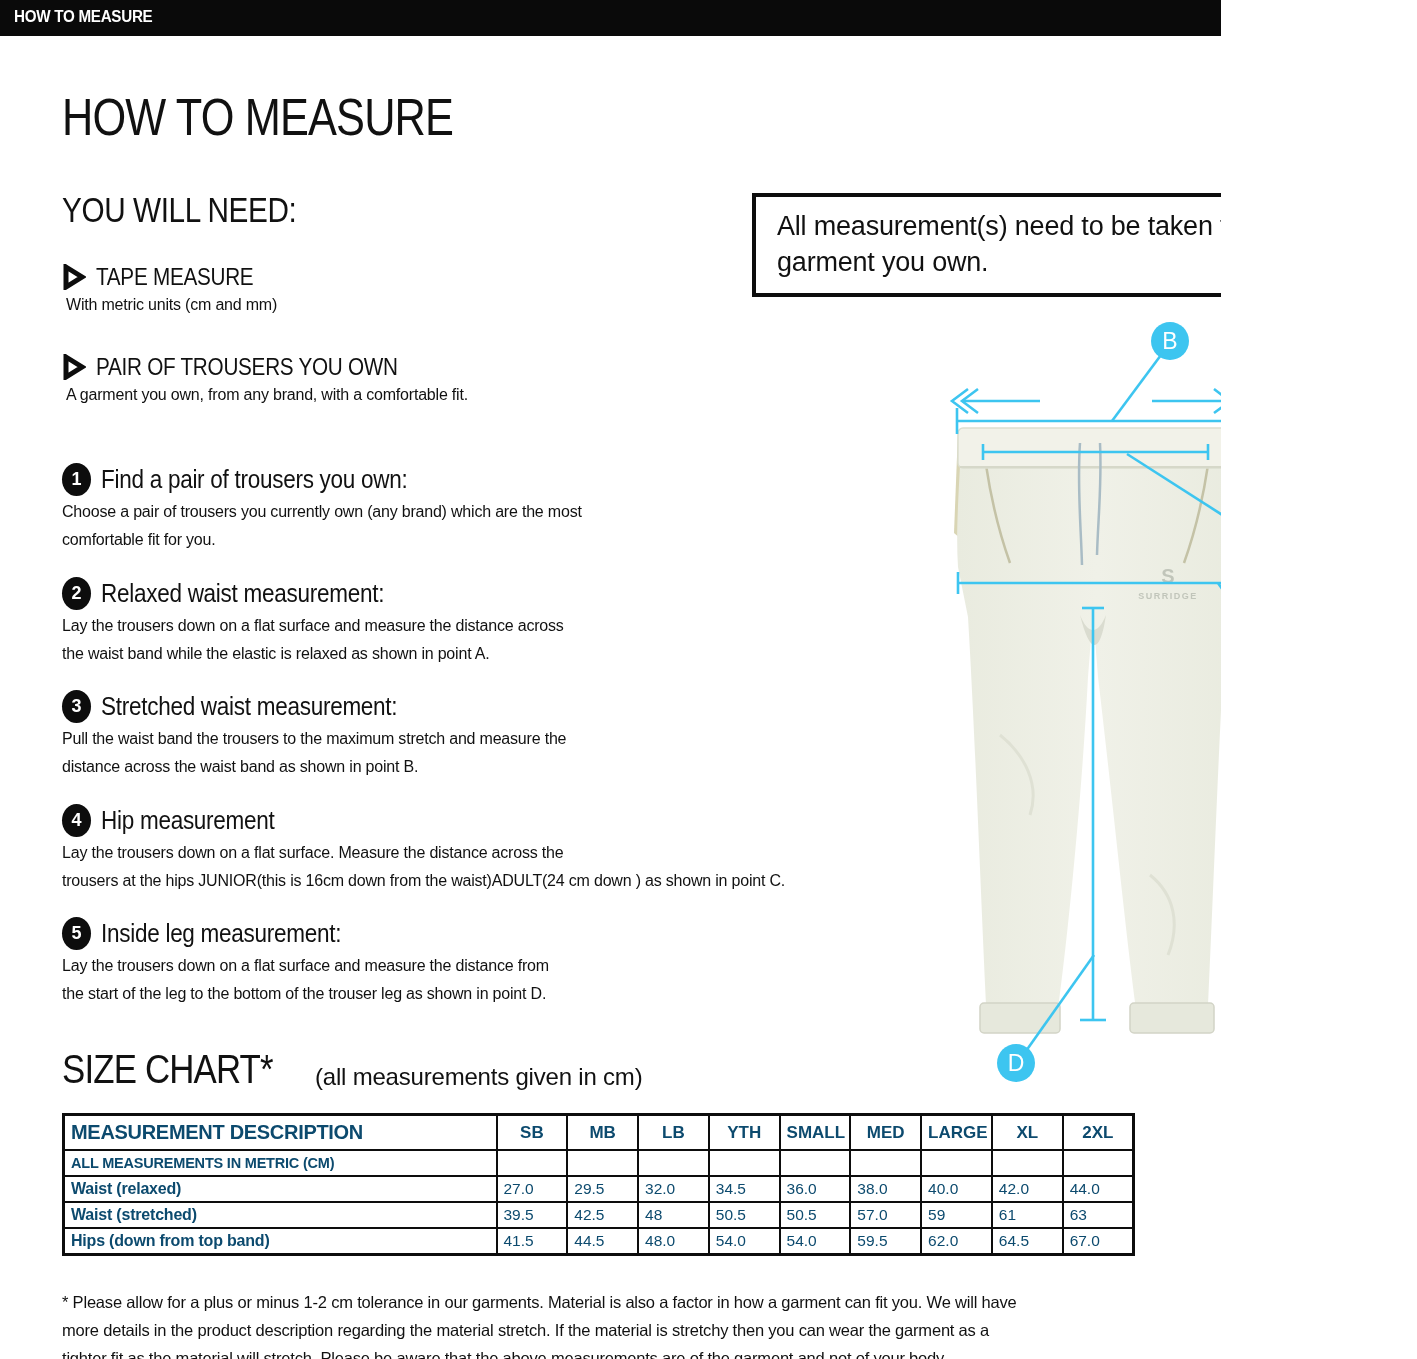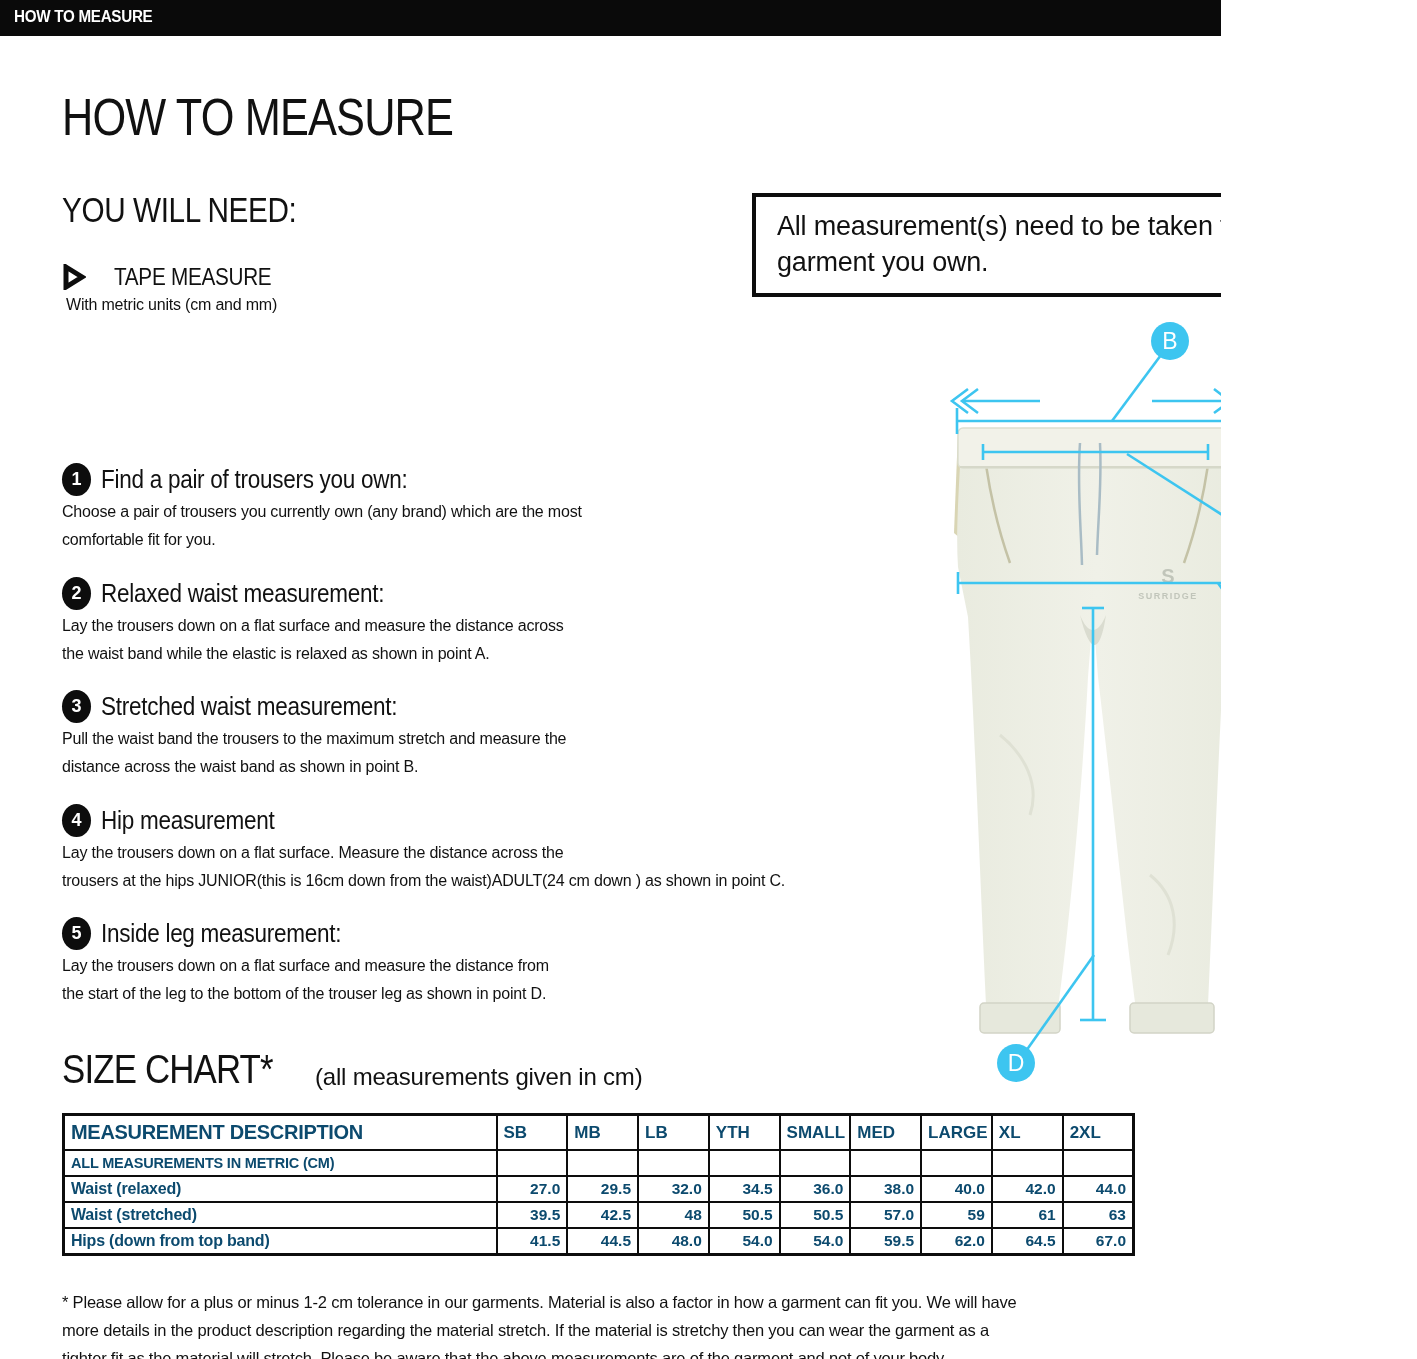--- a/index.html
+++ b/index.html
@@ -13,21 +13,21 @@
         align-items:center;justify-content:center;color:#fff;}
   .brand-word{font-size:6.5px;font-weight:700;letter-spacing:1.2px;margin-top:1px;}
   
   .cond{transform:scaleX(0.85);transform-origin:0 50%;}
   .page-title{position:absolute;left:62px;top:88px;font-size:51px;font-weight:500;letter-spacing:-1px;
         white-space:nowrap;}
   .ywn-heading{position:absolute;left:62px;top:190px;font-size:35px;font-weight:500;letter-spacing:-0.5px;
         white-space:nowrap;}
   
   .need-item{position:absolute;left:62px;}
-  .need-head{display:flex;align-items:center;gap:28px;height:30px;}
+  .need-head{display:flex;align-items:center;gap:10px;height:30px;}
   .need-title{font-size:23px;font-weight:500;letter-spacing:-0.3px;transform:scaleX(0.9);
         transform-origin:0 50%;white-space:nowrap;}
   .tri{width:24px;height:26px;flex:0 0 auto;}
   .need-desc{font-size:16px;margin-top:4px;margin-left:4px;white-space:nowrap;letter-spacing:-0.2px;}
   
   .step{position:absolute;left:62px;}
   .step-head{display:flex;align-items:center;gap:10px;height:34px;}
   .badge{width:29px;height:33px;background:#0d0d0d;border-radius:50%;color:#fff;font-size:18px;
         font-weight:700;display:flex;align-items:center;justify-content:center;flex:0 0 auto;}
   .step-title{font-size:25px;font-weight:500;letter-spacing:-0.3px;transform:scaleX(0.9);
@@ -41,24 +41,24 @@
   
   .diagram{position:absolute;left:930px;top:315px;width:430px;height:790px;}
   
   .sc-heading{position:absolute;left:62px;top:1046px;font-size:41px;font-weight:500;letter-spacing:-1px;
         white-space:nowrap;}
   .sc-sub{position:absolute;left:315px;top:1063px;font-size:24px;letter-spacing:-0.2px;white-space:nowrap;}
   table.sizes{position:absolute;left:62px;top:1113px;width:1073px;border-collapse:collapse;
         table-layout:fixed;border:3px solid #0d0d0d;}
   table.sizes td,table.sizes th{border:2px solid #0d0d0d;padding:0 6px;color:#0c4a6e;}
   th.desc-h{text-align:left;font-size:20px;font-weight:700;letter-spacing:-0.3px;height:33px;}
-  th.size-h{text-align:left;font-size:17px;font-weight:700;height:33px;padding:0 2px;}
+  th.size-h{text-align:center;font-size:17px;font-weight:700;height:33px;padding:0 2px;}
   td.metric{font-size:14.5px;font-weight:700;height:19px;letter-spacing:-0.2px;}
   td.rlabel{font-size:16px;font-weight:700;height:24px;letter-spacing:-0.2px;}
-  td.val{font-size:15.5px;text-align:right;height:24px;font-weight:bold;}
+  td.val{font-size:15.5px;text-align:left;height:24px;}
   
   .footnote{position:absolute;left:62px;top:1288px;width:1110px;font-size:16.5px;line-height:28px;
         white-space:pre-line;letter-spacing:-0.2px;}
 </style>
 </head>
 <body>
 
 <div class="page">
 
   <div class="topbar">
@@ -81,20 +81,29 @@
   <div class="need-item" style="top:262px">
     <div class="need-head">
       <svg class="tri" viewBox="0 0 24 26">
         <path d="M4 3 L20 13 L4 23 Z" fill="#fff" stroke="#0d0d0d" stroke-width="5" stroke-linejoin="miter"></path>
       </svg>
       <span class="need-title">TAPE MEASURE</span>
     </div>
     <div class="need-desc">With metric units (cm and mm)</div>
   </div>
 
+  <div class="need-item" style="top:352px">
+    <div class="need-head">
+      <svg class="tri" viewBox="0 0 24 26">
+        <path d="M4 3 L20 13 L4 23 Z" fill="#fff" stroke="#0d0d0d" stroke-width="5" stroke-linejoin="miter"></path>
+      </svg>
+      <span class="need-title">PAIR OF TROUSERS YOU OWN</span>
+    </div>
+    <div class="need-desc">A garment you own, from any brand, with a comfortable fit.</div>
+  </div>
 
   <div class="step" style="top:462px">
     <div class="step-head">
       <span class="badge">1</span>
       <span class="step-title">Find a pair of trousers you own:</span>
     </div>
     <div class="step-desc">Choose a pair of trousers you currently own (any brand) which are the most
 comfortable fit for you.</div>
   </div>
 

